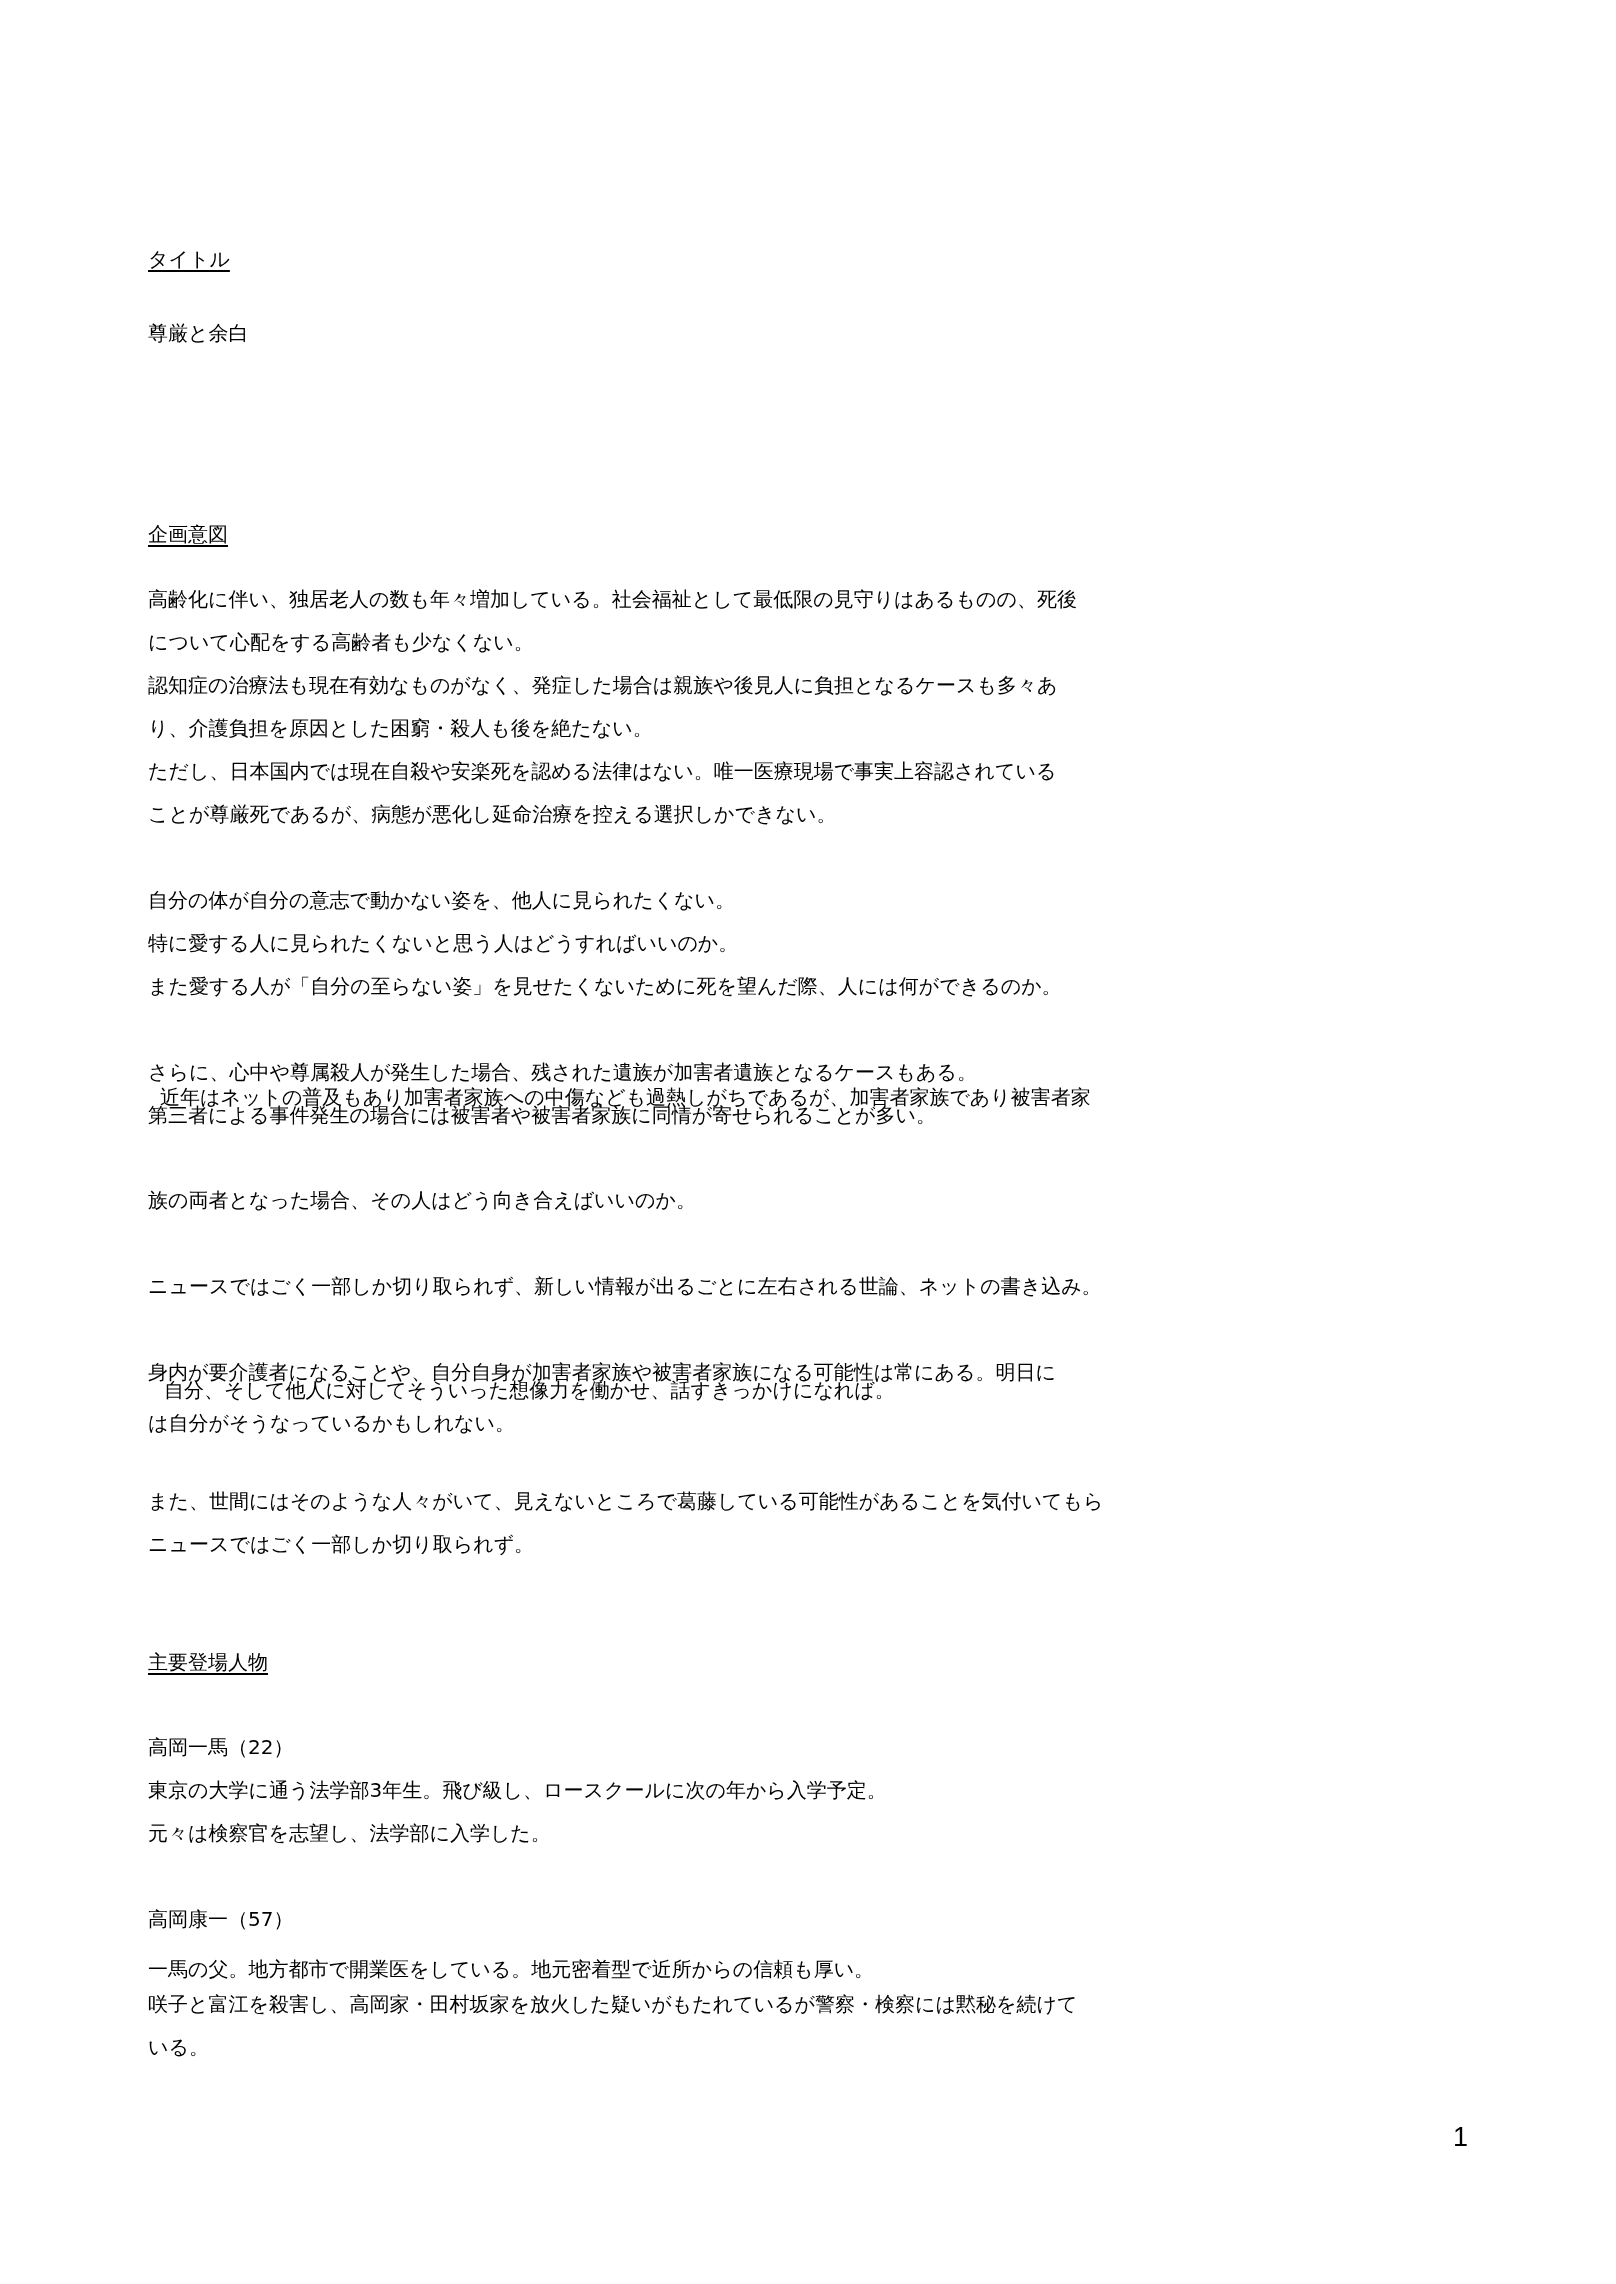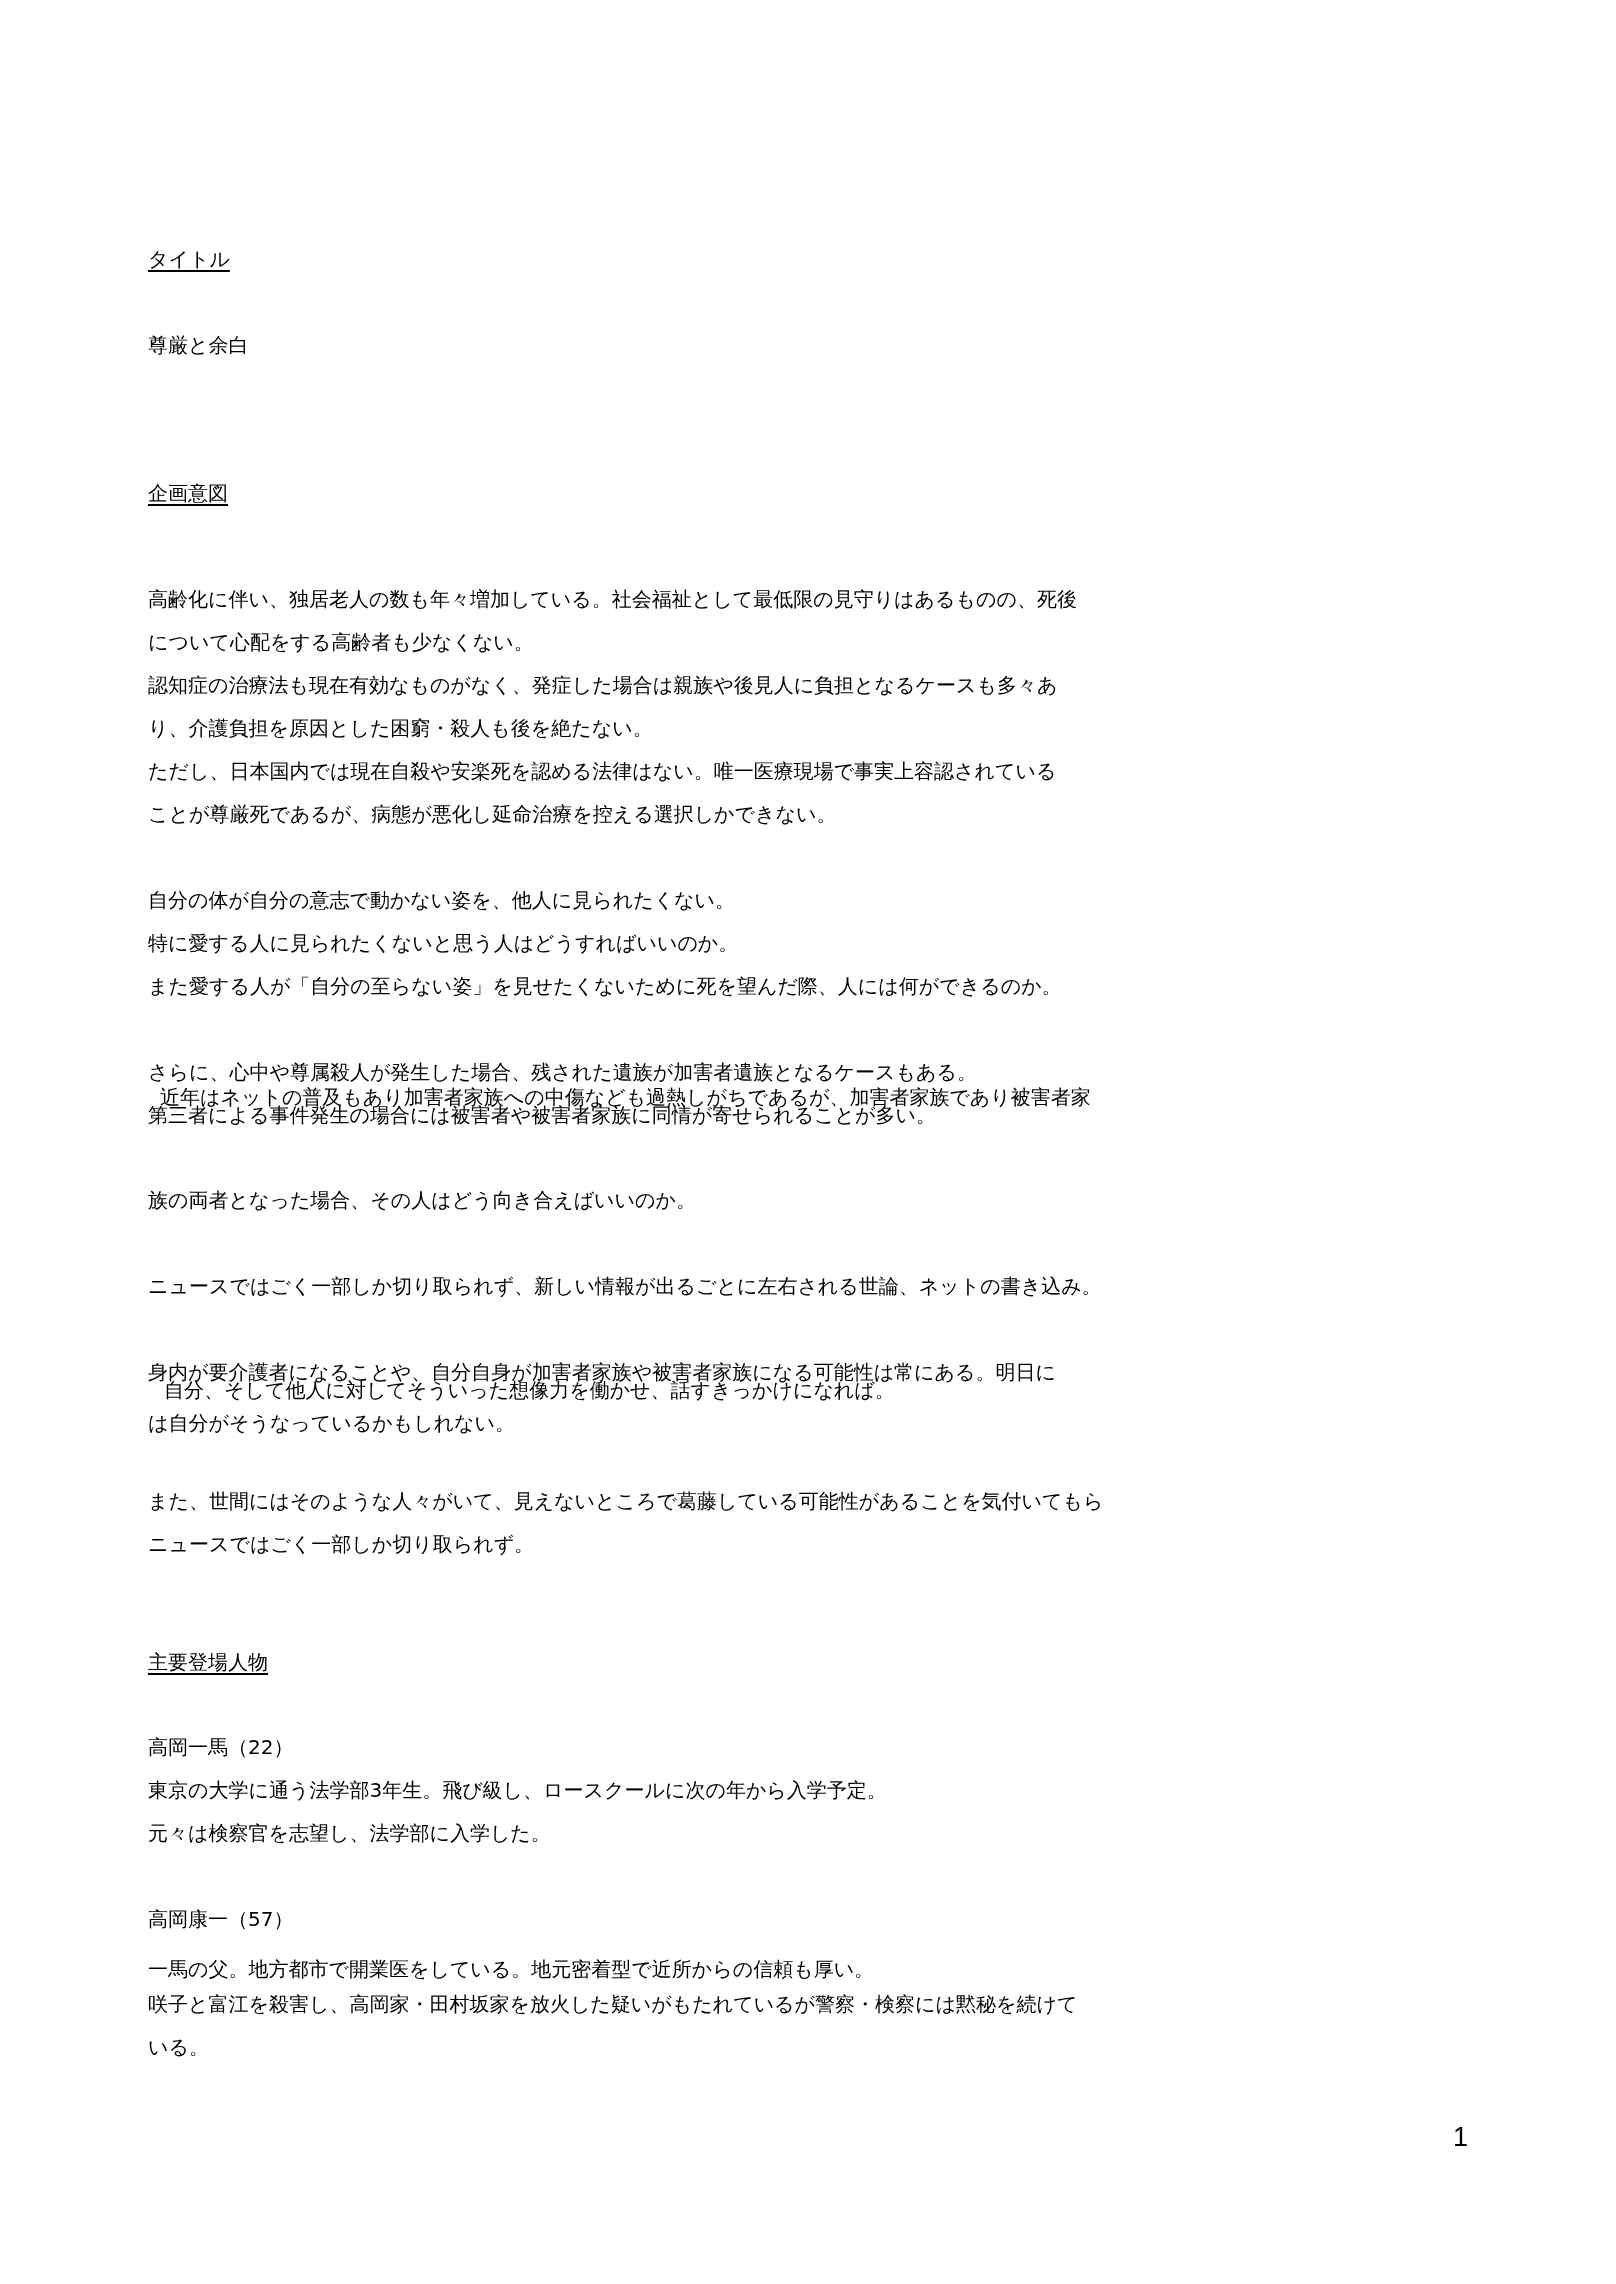--- a/index.html
+++ b/index.html
@@ -39,23 +39,23 @@
     line-height: 30px;
     font-family: "Liberation Sans", sans-serif;
   }
 </style>
 </head>
 <body>
 
 <div class="page">
 
   <div class="line heading" style="top:238px;">タイトル</div>
-  <div class="line" style="top:324px;">尊厳と余白</div>
+  <div class="line" style="top:312px;">尊厳と余白</div>
 
-  <div class="line heading" style="top:472px;">企画意図</div>
+  <div class="line heading" style="top:513px;">企画意図</div>
 
   <div class="line" style="top:578px;">高齢化に伴い、独居老人の数も年々増加している。社会福祉として最低限の見守りはあるものの、死後</div>
   <div class="line" style="top:621px;">について心配をする高齢者も少なくない。</div>
   <div class="line" style="top:664px;">認知症の治療法も現在有効なものがなく、発症した場合は親族や後見人に負担となるケースも多々あ</div>
   <div class="line" style="top:707px;">り、介護負担を原因とした困窮・殺人も後を絶たない。</div>
   <div class="line" style="top:750px;">ただし、日本国内では現在自殺や安楽死を認める法律はない。唯一医療現場で事実上容認されている</div>
   <div class="line" style="top:793px;">ことが尊厳死であるが、病態が悪化し延命治療を控える選択しかできない。</div>
 
   <div class="line" style="top:879px;">自分の体が自分の意志で動かない姿を、他人に見られたくない。</div>
   <div class="line" style="top:922px;">特に愛する人に見られたくないと思う人はどうすればいいのか。</div>

